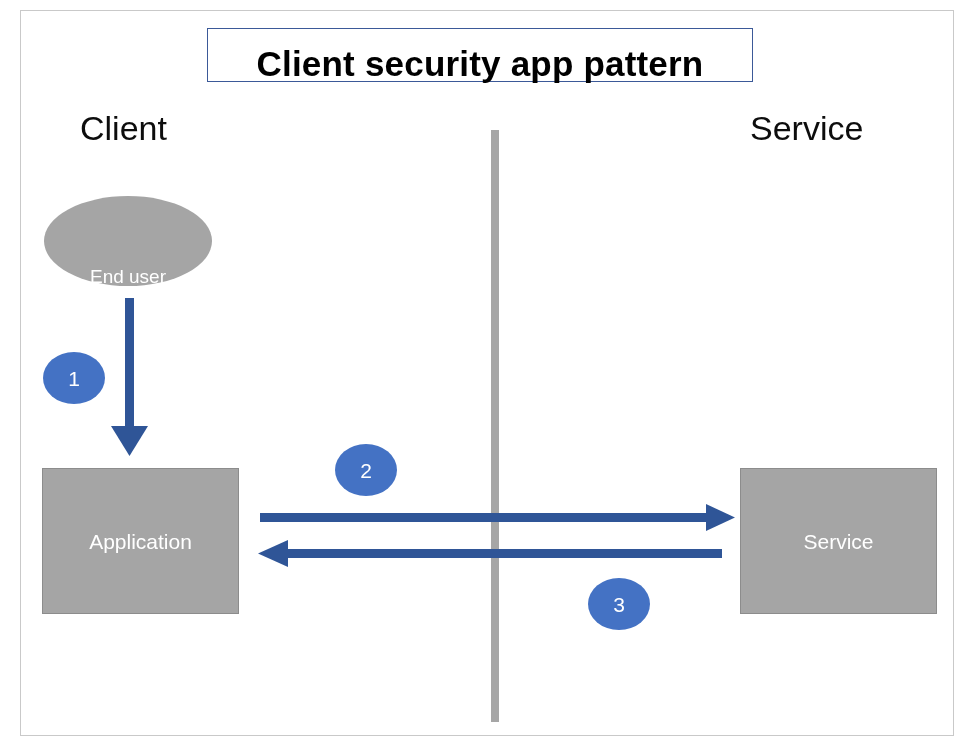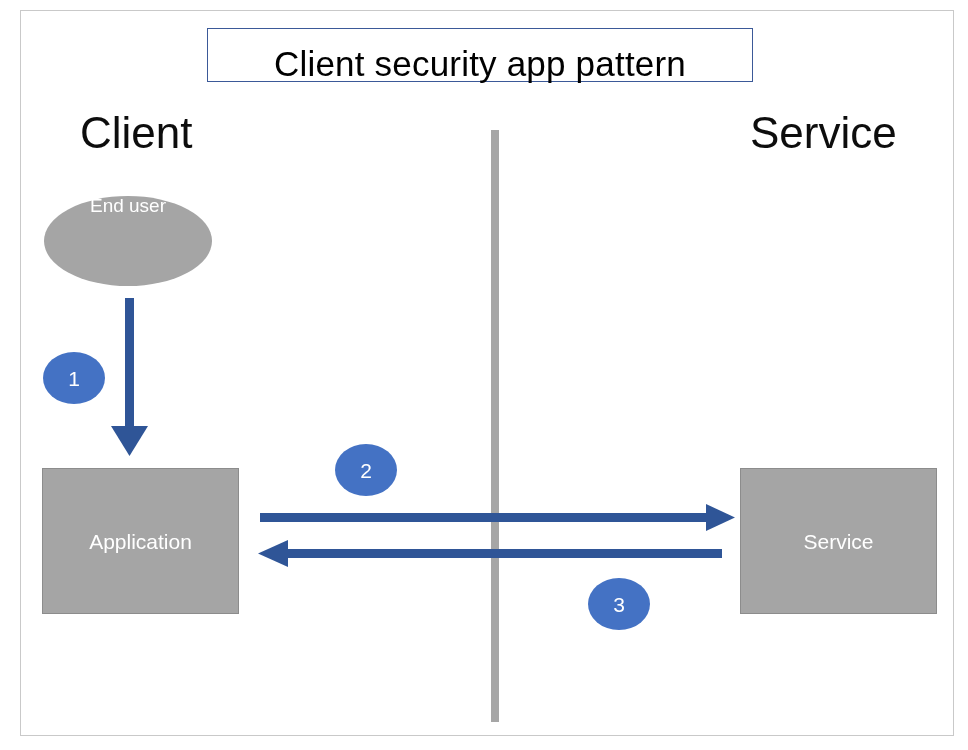--- a/index.html
+++ b/index.html
@@ -40,30 +40,30 @@
     border: 1px solid #3b5998;
     box-sizing: border-box;
     background: #ffffff;
     display: flex;
     align-items: center;
     justify-content: center;
   }
   .title-text {
     font-size: 35px;
     color: #000000;
-    font-weight: 400;
+    font-weight: 700;
     letter-spacing: 0.2px;
     white-space: nowrap;
     line-height: 1;
     margin-top: 16px;
   }
   
   .col-header {
     position: absolute;
-    font-size: 44px;
+    font-size: 34px;
     color: #0d0d0d;
     font-weight: 400;
     white-space: nowrap;
     line-height: 1;
   }
   .col-header.client { left: 80px; top: 111px; }
   .col-header.service { left: 750px; top: 111px; }
   
   .divider {
     position: absolute;
@@ -76,21 +76,21 @@
   
   .ellipse-enduser {
     position: absolute;
     left: 44px;
     top: 196px;
     width: 168px;
     height: 90px;
     background: #a5a5a5;
     border-radius: 50%;
     display: flex;
-    align-items: flex-start;
+    align-items: flex-end;
     justify-content: center;
   }
   .ellipse-enduser .shape-label {
     font-size: 19px;
     color: #ffffff;
     line-height: 1;
   }
   .box {
     position: absolute;
     background: #a5a5a5;

